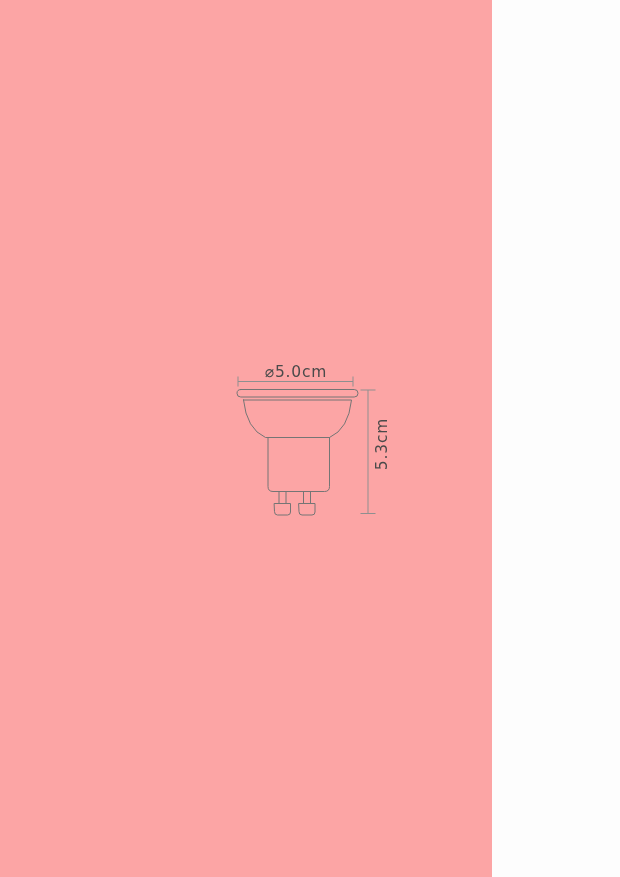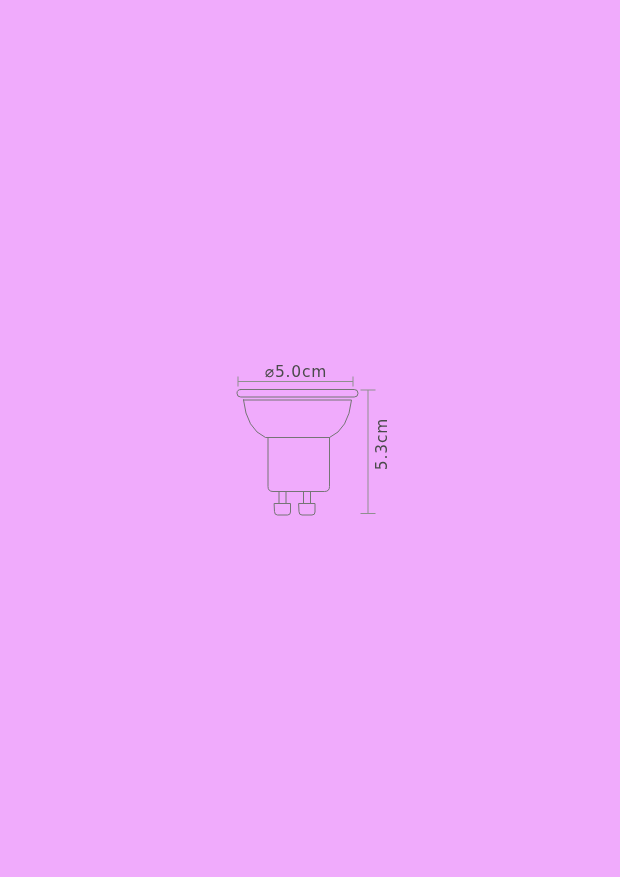--- a/index.html
+++ b/index.html
@@ -5,23 +5,23 @@
   html, body {
     margin: 0;
     padding: 0;
     width: 620px;
     height: 877px;
     background: #fdfdfd;
     overflow: hidden;
   }
   .canvas {
     position: relative;
-    width: 620px;
+    width: 492px;
     height: 877px;
-    background: #f0abfc;
+    background: #fca5a5;
   }
   svg.diagram {
     position: absolute;
     left: 0;
     top: 0;
     display: block;
   }
   .bulb-line {
     fill: none;
     stroke: #757575;

